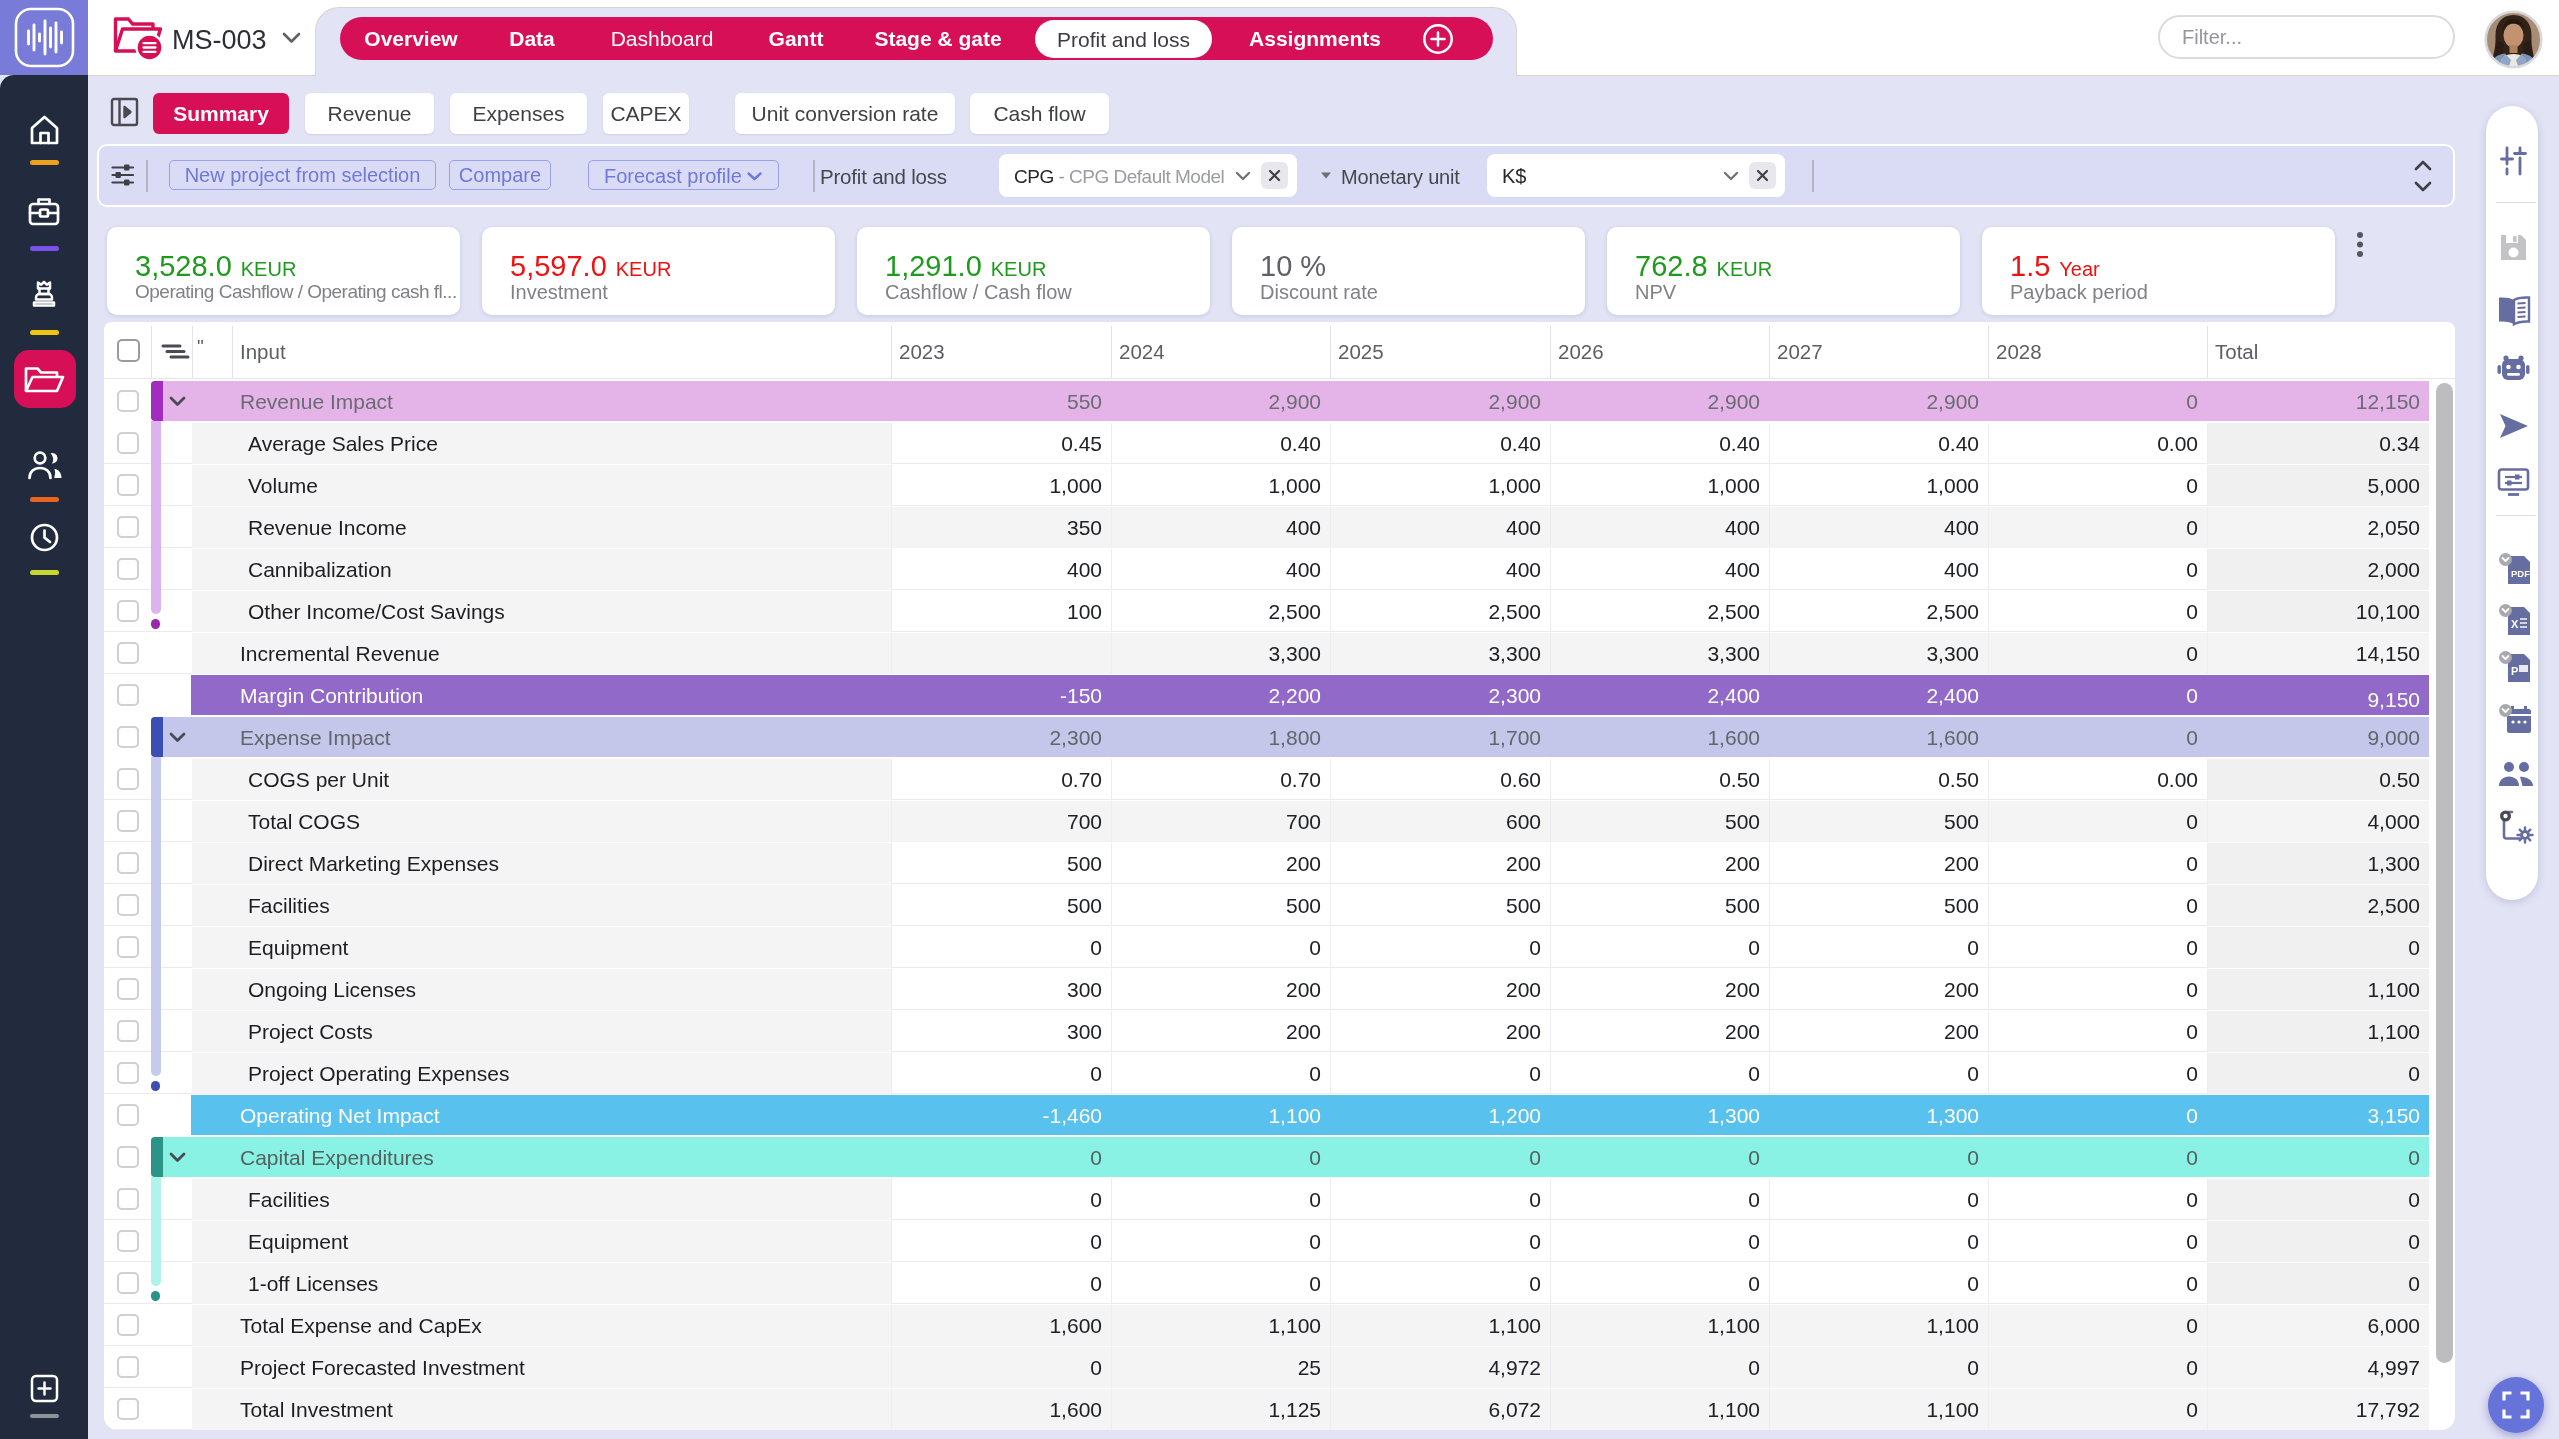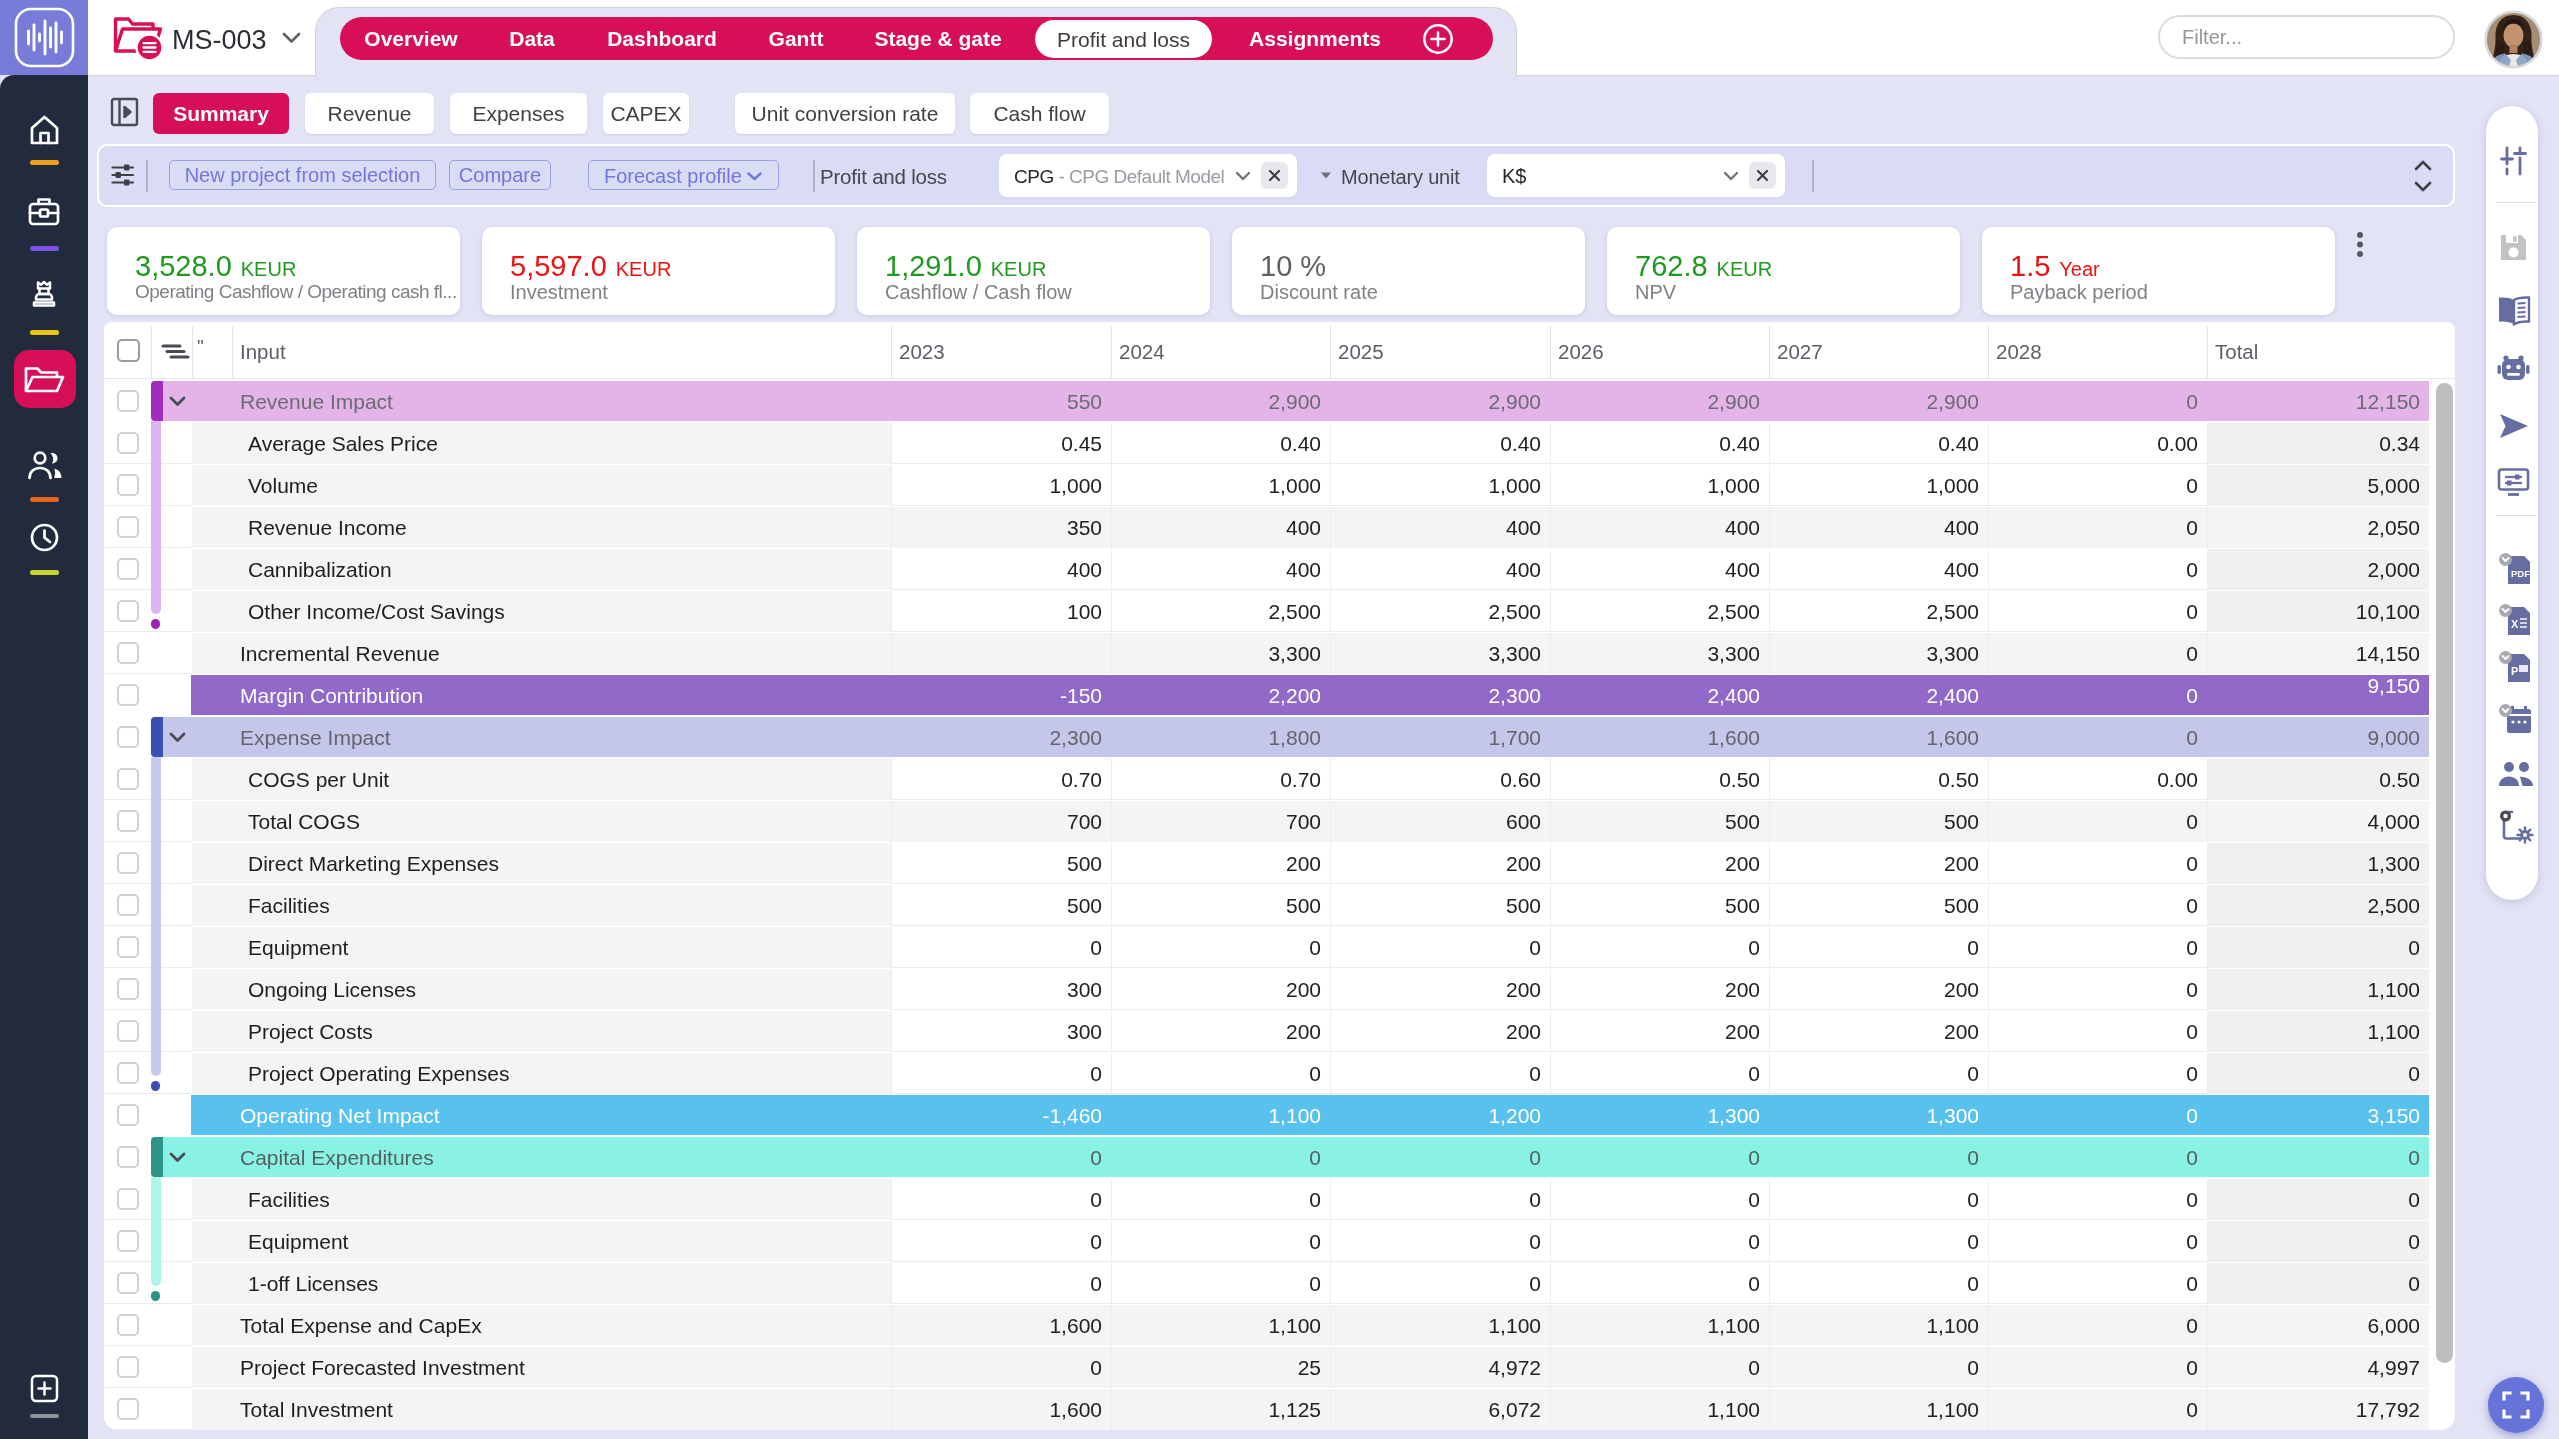--- a/index.html
+++ b/index.html
@@ -95,21 +95,21 @@
 </g>
   </svg>
 <div class="abs" style="left:172px;top:25px;font-size:27px;color:#2e2e36;">MS-003</div>
 <svg class="abs" style="left:281px;top:31px;" width="21" height="14" viewBox="0 0 21 14">
 <path d="M3 3 L10.5 10.5 L18 3" fill="none" stroke="#5f5f66" stroke-width="2.6" stroke-linecap="round" stroke-linejoin="round"></path>
   </svg>
 <div class="abs" style="left:315px;top:7px;width:1202px;height:69px;background:#e3e3f6;border:1px solid #d7d4c9;border-bottom:none;border-radius:24px 24px 0 0;"></div>
 <div class="abs" style="left:340px;top:17px;width:1153px;height:43px;border-radius:21.5px;background:#d60f56;"></div>
 <div class="abs" style="left:261px;top:27px;width:300px;text-align:center;font-size:21px;font-weight:bold;color:#fff;">Overview</div>
 <div class="abs" style="left:382px;top:27px;width:300px;text-align:center;font-size:21px;font-weight:bold;color:#fff;">Data</div>
-<div class="abs" style="left:512px;top:27px;width:300px;text-align:center;font-size:21px;font-weight:bold;color:#fff;">Dashboard</div>
+<div class="abs" style="left:512px;top:27px;width:300px;text-align:center;font-size:21px;font-weight:normal;color:#fff;">Dashboard</div>
 <div class="abs" style="left:646px;top:27px;width:300px;text-align:center;font-size:21px;font-weight:bold;color:#fff;">Gantt</div>
 <div class="abs" style="left:788px;top:27px;width:300px;text-align:center;font-size:21px;font-weight:bold;color:#fff;">Stage &amp; gate</div>
 <div class="abs" style="left:1165px;top:27px;width:300px;text-align:center;font-size:21px;font-weight:bold;color:#fff;">Assignments</div>
 <div class="abs" style="left:1035px;top:19.5px;width:177px;height:38px;border-radius:19px;background:#fff;"></div>
 <div class="abs" style="left:1035px;top:28px;width:177px;text-align:center;font-size:21px;color:#3b3b42;">Profit and loss</div>
 <svg class="abs" style="left:1422px;top:22.5px;" width="32" height="32" viewBox="0 0 32 32">
 <circle cx="16" cy="16" r="13.7" fill="none" stroke="#fff" stroke-width="2.5"></circle>
 <path d="M16 9.5v13 M9.5 16h13" stroke="#fff" stroke-width="2.5" stroke-linecap="round"></path>
   </svg>
 <div class="abs" style="left:2158px;top:15px;width:297px;height:44px;border-radius:22px;border:2px solid #dbdbdf;background:#fff;"></div>
@@ -382,21 +382,21 @@
 <div class="abs v" style="left:2116px;top:320px;width:200px;">14,150</div>
 <div class="abs" style="left:13px;top:320px;width:22px;height:22px;border:2px solid #cfcfd4;border-radius:5px;"></div>
 <div class="abs" style="left:87px;top:353px;width:2238px;height:40px;background:#9169c9;border-radius:0;"></div>
 <div class="abs" style="left:136px;top:362px;font-size:21px;color:#ffffff;">Margin Contribution</div>
 <div class="abs v" style="left:798px;top:362px;width:200px;color:#ffffff;">-150</div>
 <div class="abs v" style="left:1017px;top:362px;width:200px;color:#ffffff;">2,200</div>
 <div class="abs v" style="left:1237px;top:362px;width:200px;color:#ffffff;">2,300</div>
 <div class="abs v" style="left:1456px;top:362px;width:200px;color:#ffffff;">2,400</div>
 <div class="abs v" style="left:1675px;top:362px;width:200px;color:#ffffff;">2,400</div>
 <div class="abs v" style="left:1894px;top:362px;width:200px;color:#ffffff;">0</div>
-<div class="abs v" style="left:2116px;top:352px;width:200px;color:#ffffff;text-align:right;">9,150</div>
+<div class="abs v" style="left:2116px;top:366px;width:200px;color:#ffffff;text-align:right;">9,150</div>
 <div class="abs" style="left:13px;top:362px;width:22px;height:22px;border:2px solid #cfcfd4;border-radius:5px;"></div>
 <div class="abs" style="left:47px;top:395px;width:2278px;height:40px;background:#c4c7ea;border-radius:4px 0 0 4px;"></div>
 <div class="abs" style="left:47px;top:395px;width:11.5px;height:40px;background:#3b4eb3;border-radius:4px 0 0 4px;"></div>
 <svg class="abs" style="left:64px;top:409px;" width="19" height="13" viewBox="0 0 19 13">
 <path d="M3 3 L9.5 9.5 L16 3" fill="none" stroke="#4a4a55" stroke-width="2.8" stroke-linecap="round" stroke-linejoin="round"></path>
     </svg>
 <div class="abs" style="left:136px;top:404px;font-size:21px;color:#64646c;">Expense Impact</div>
 <div class="abs v" style="left:798px;top:404px;width:200px;color:#64646c;">2,300</div>
 <div class="abs v" style="left:1017px;top:404px;width:200px;color:#64646c;">1,800</div>
 <div class="abs v" style="left:1237px;top:404px;width:200px;color:#64646c;">1,700</div>

